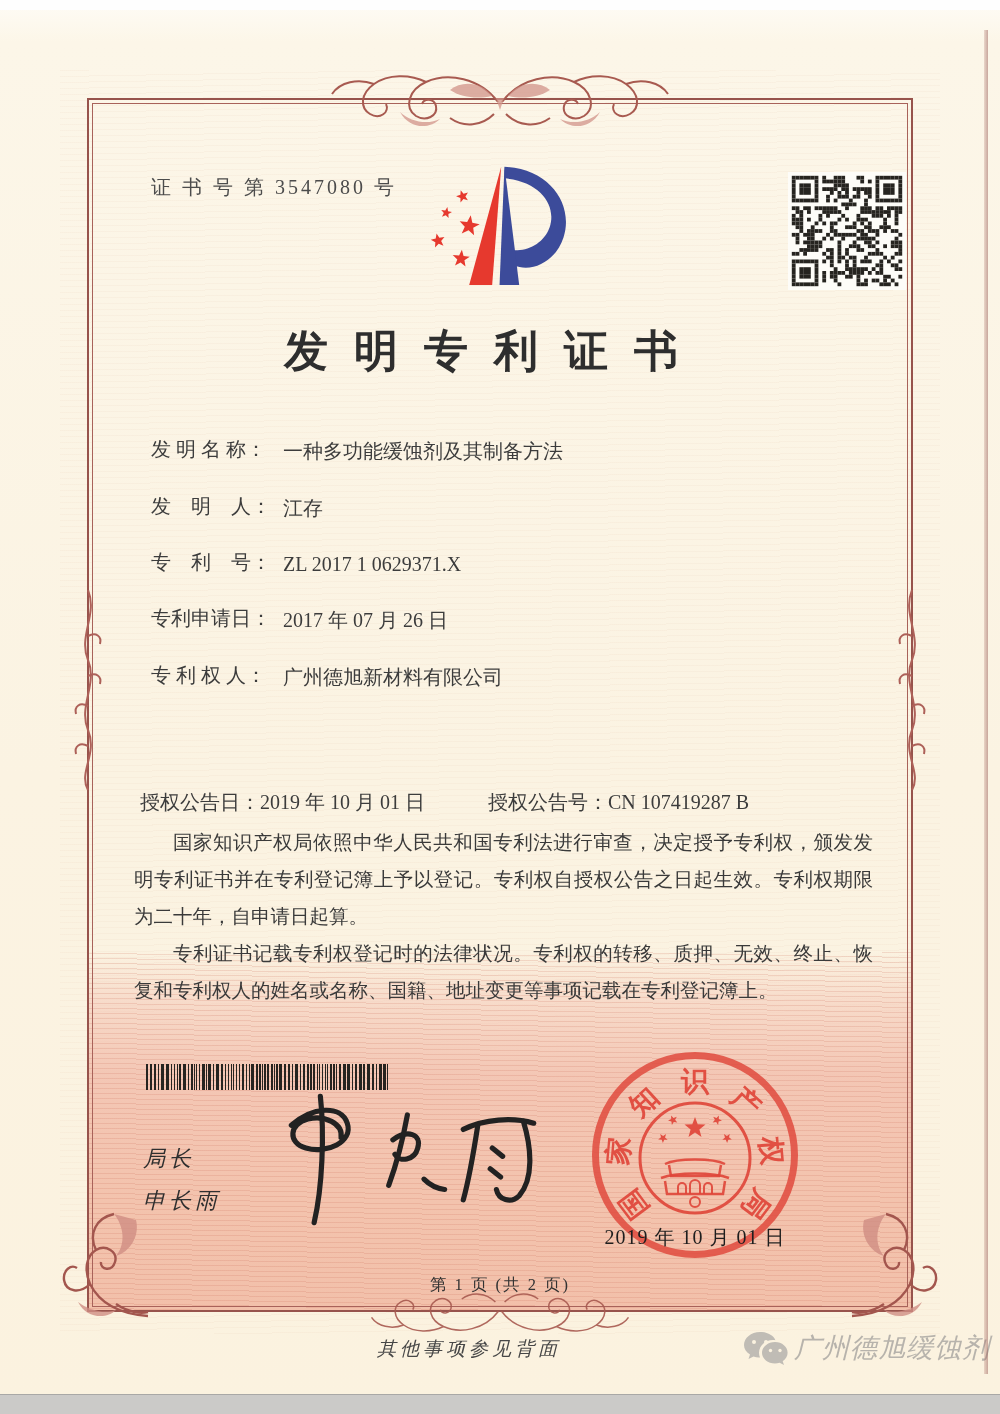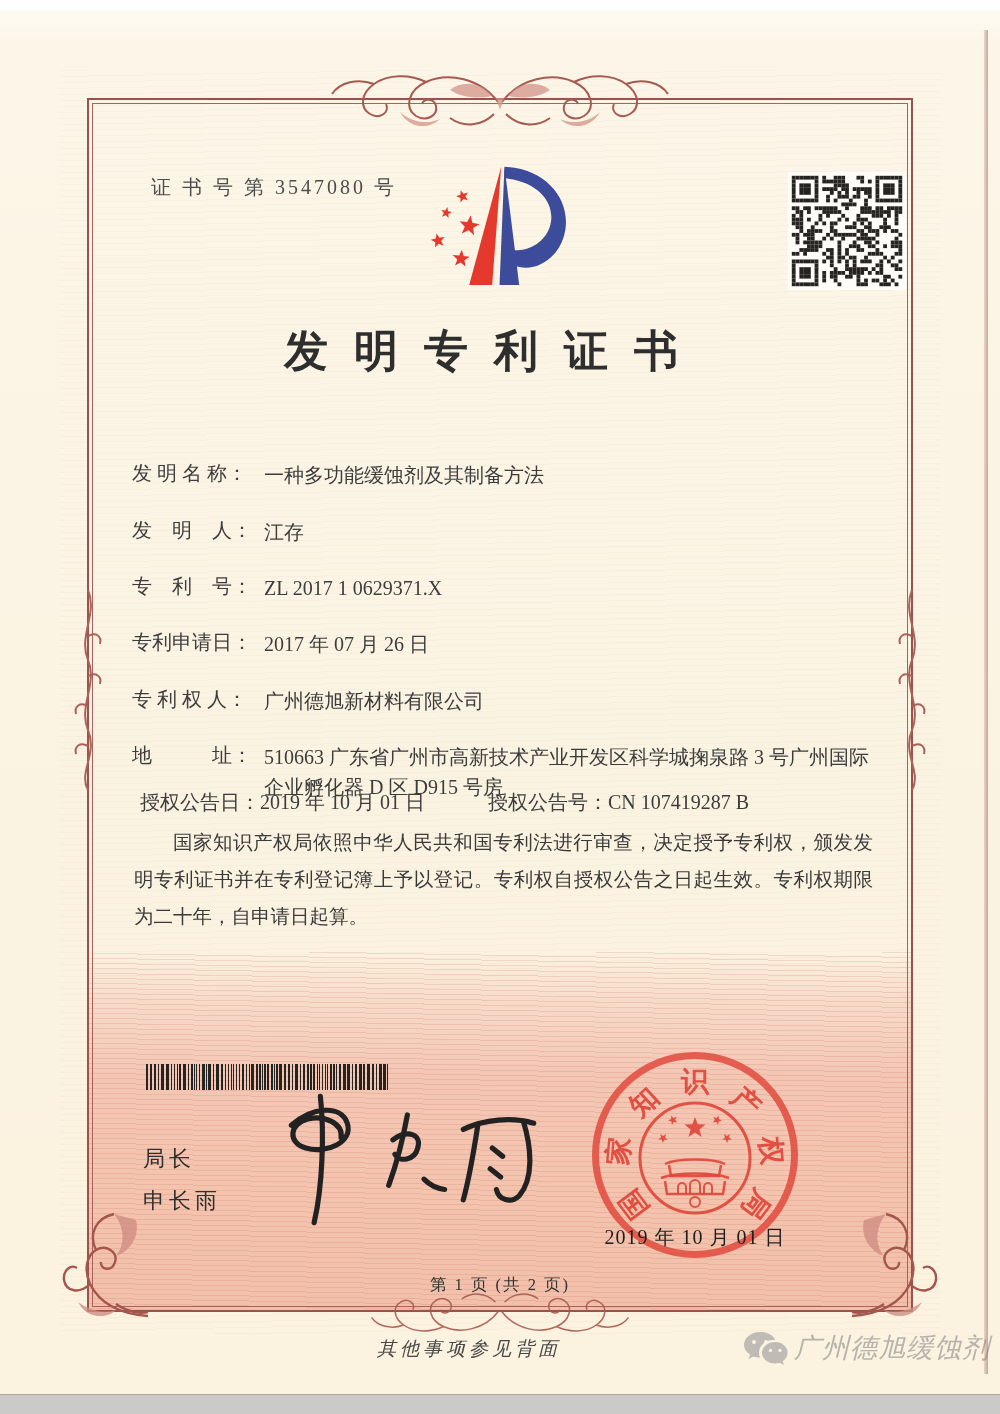--- a/index.html
+++ b/index.html
@@ -13,30 +13,30 @@
   .pink-band:after{content:"";position:absolute;inset:0;
     background:repeating-linear-gradient(181deg,rgba(205,110,90,0.20) 0 1px,transparent 1px 5px);}
   .frame-outer{position:absolute;left:87px;top:98px;right:87px;bottom:102px;border:2px solid #97534c;z-index:2;}
   .frame-inner{position:absolute;left:92px;top:103px;right:92px;bottom:107px;border:1px solid #a8625a;z-index:2;}
   .orn{position:absolute;z-index:3;}
   .cert-no{position:absolute;left:122px;top:174px;font-size:20px;letter-spacing:3px;color:#4c4c4c;z-index:4;margin-left:29px;}
   .logo{position:absolute;left:420px;top:160px;width:164px;height:140px;z-index:4;}
   .qr{position:absolute;left:788px;top:172px;width:118px;height:118px;z-index:4;}
   .title{position:absolute;left:87px;right:87px;top:322px;margin:0;text-align:center;
     font-size:44px;font-weight:700;letter-spacing:26px;color:#2e2e2e;padding-right:12px;z-index:4;}
-  .frow{position:absolute;left:132px;width:745px;display:flex;font-size:20px;color:#3c3c3c;z-index:4;margin-top:24px;}
+  .frow{position:absolute;left:151px;width:745px;display:flex;font-size:20px;color:#3c3c3c;z-index:4;}
   .flabel{flex:0 0 132px;}
   .fvalue{flex:1;max-width:612px;line-height:30px;}
   .f0{top:436px}.f1{top:493px}.f2{top:549px}.f3{top:605px}.f4{top:662px}.f5{top:718px}
   .grant{position:absolute;left:140px;top:789px;width:760px;font-size:20px;color:#3c3c3c;z-index:4;}
   .grant .g2{position:absolute;left:348px;top:0;}
   .paras{position:absolute;left:134px;top:824px;width:739px;z-index:4;font-size:19.5px;line-height:37px;text-align:justify;color:#3a3a3a;}
   .paras p{margin:0;text-indent:2em;}
   .barcode{position:absolute;left:146px;top:1064px;width:245px;height:26px;z-index:4;}
-  .signer{position:absolute;left:143px;top:1138px;z-index:4;font-size:22px;color:#2f2f2f;line-height:42px;letter-spacing:4px;}
+  .signer{position:absolute;left:143px;top:1138px;z-index:4;font-size:22px;color:#2f2f2f;line-height:42px;letter-spacing:4px;font-style:italic;}
   .signature{position:absolute;left:252px;top:1088px;width:290px;height:145px;z-index:4;}
   .seal{position:absolute;left:592px;top:1052px;width:206px;height:206px;z-index:5;}
   .seal-ring{position:absolute;inset:0;border:7px solid rgba(223,69,57,0.82);border-radius:50%;}
   .seal-char{position:absolute;left:0;top:0;font-size:28px;font-weight:700;color:rgba(223,69,57,0.92);
     font-family:"Liberation Sans","DejaVu Sans",sans-serif;}
   .emblem{position:absolute;left:43px;top:46px;width:120px;height:120px;}
   .seal-date{position:absolute;left:584px;top:1224px;width:222px;text-align:center;z-index:6;
     font-size:20px;letter-spacing:1px;color:#1e1e1e;}
   .page-info{position:absolute;left:87px;right:87px;top:1274px;text-align:center;font-size:16.5px;color:#333;z-index:4;letter-spacing:2px;}
   .back-note{position:absolute;left:0;width:938px;top:1336px;text-align:center;font-size:19px;color:#474747;z-index:4;letter-spacing:4px;font-style:italic;}
@@ -573,32 +573,29 @@
     <span class="fvalue">ZL 2017 1 0629371.X</span>
   </div>
   <div class="frow f3">
     <span class="flabel">专利申请日：</span>
     <span class="fvalue">2017 年 07 月 26 日</span>
   </div>
   <div class="frow f4">
     <span class="flabel">专 利 权 人：</span>
     <span class="fvalue">广州德旭新材料有限公司</span>
   </div>
-  <div class="frow f5">
-    <span class="flabel">地　　　址：</span>
-    <span class="fvalue">510663 广东省广州市高新技术产业开发区科学城掬泉路 3 号广州国际企业孵化器 D 区 D915 号房</span>
-  </div>
 
   <div class="grant">
     <span>授权公告日：</span><span>2019 年 10 月 01 日</span>
     <span class="g2"><span>授权公告号：</span><span>CN 107419287 B</span></span>
   </div>
 
   <div class="paras">
     <p>国家知识产权局依照中华人民共和国专利法进行审查，决定授予专利权，颁发发明专利证书并在专利登记簿上予以登记。专利权自授权公告之日起生效。专利权期限为二十年，自申请日起算。</p>
+    <p>专利证书记载专利权登记时的法律状况。专利权的转移、质押、无效、终止、恢复和专利权人的姓名或名称、国籍、地址变更等事项记载在专利登记簿上。</p>
   </div>
 
   <div class="barcode">
     <svg id="barcode-svg" width="245" height="26" viewBox="0 0 245 26">
         <rect x="0" y="0" width="2" height="26" fill="#262420"></rect>
         <rect x="4" y="0" width="2" height="26" fill="#262420"></rect>
         <rect x="8" y="0" width="2" height="26" fill="#262420"></rect>
         <rect x="12" y="0" width="1" height="26" fill="#262420"></rect>
         <rect x="15" y="0" width="3" height="26" fill="#262420"></rect>
         <rect x="20" y="0" width="3" height="26" fill="#262420"></rect>

